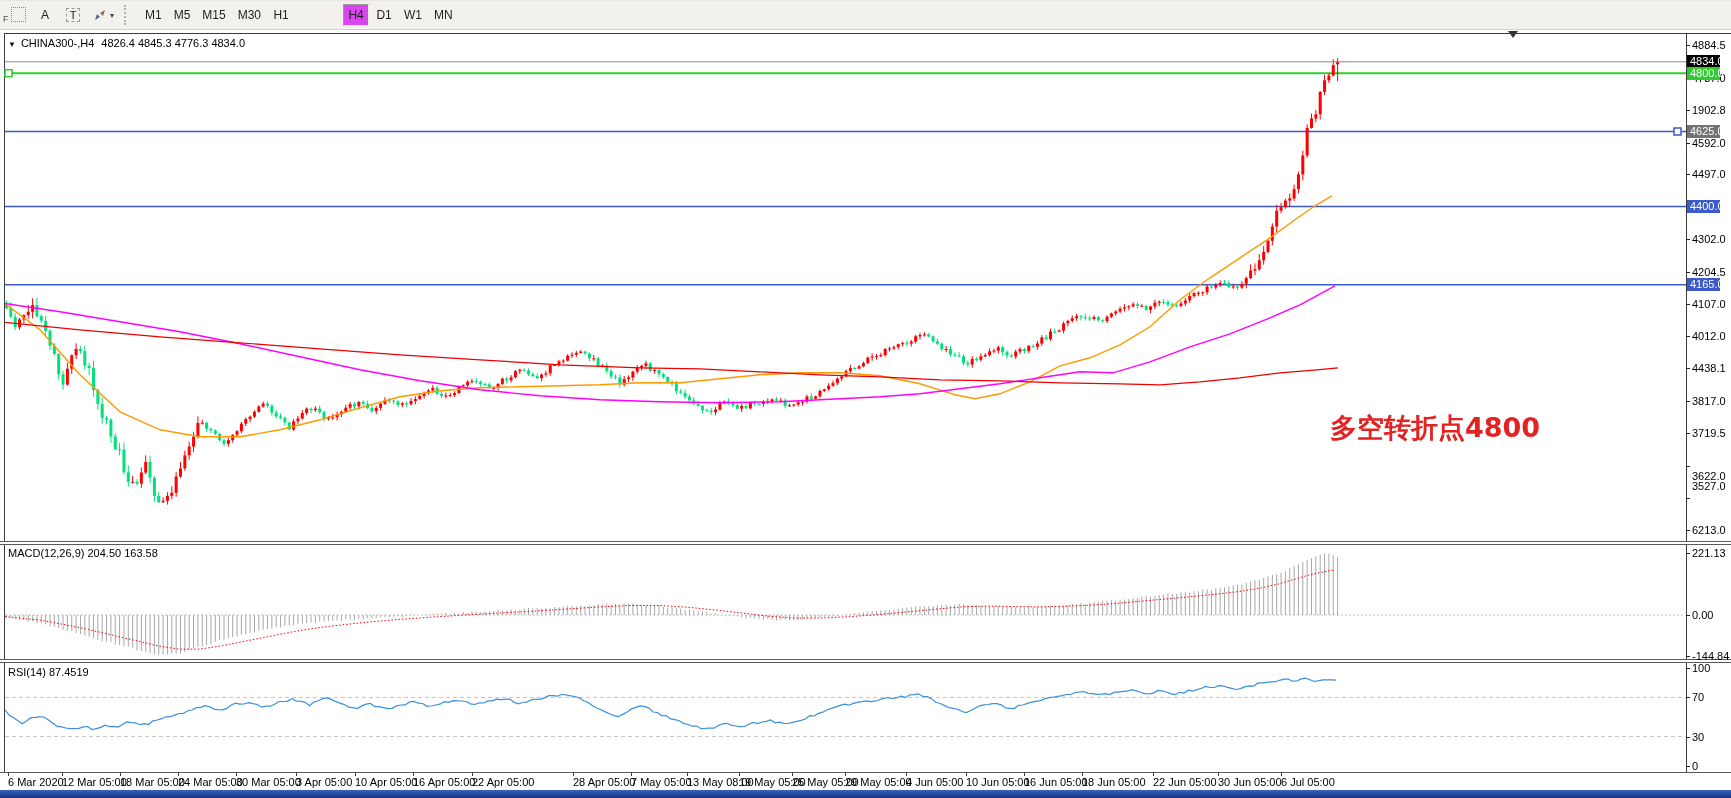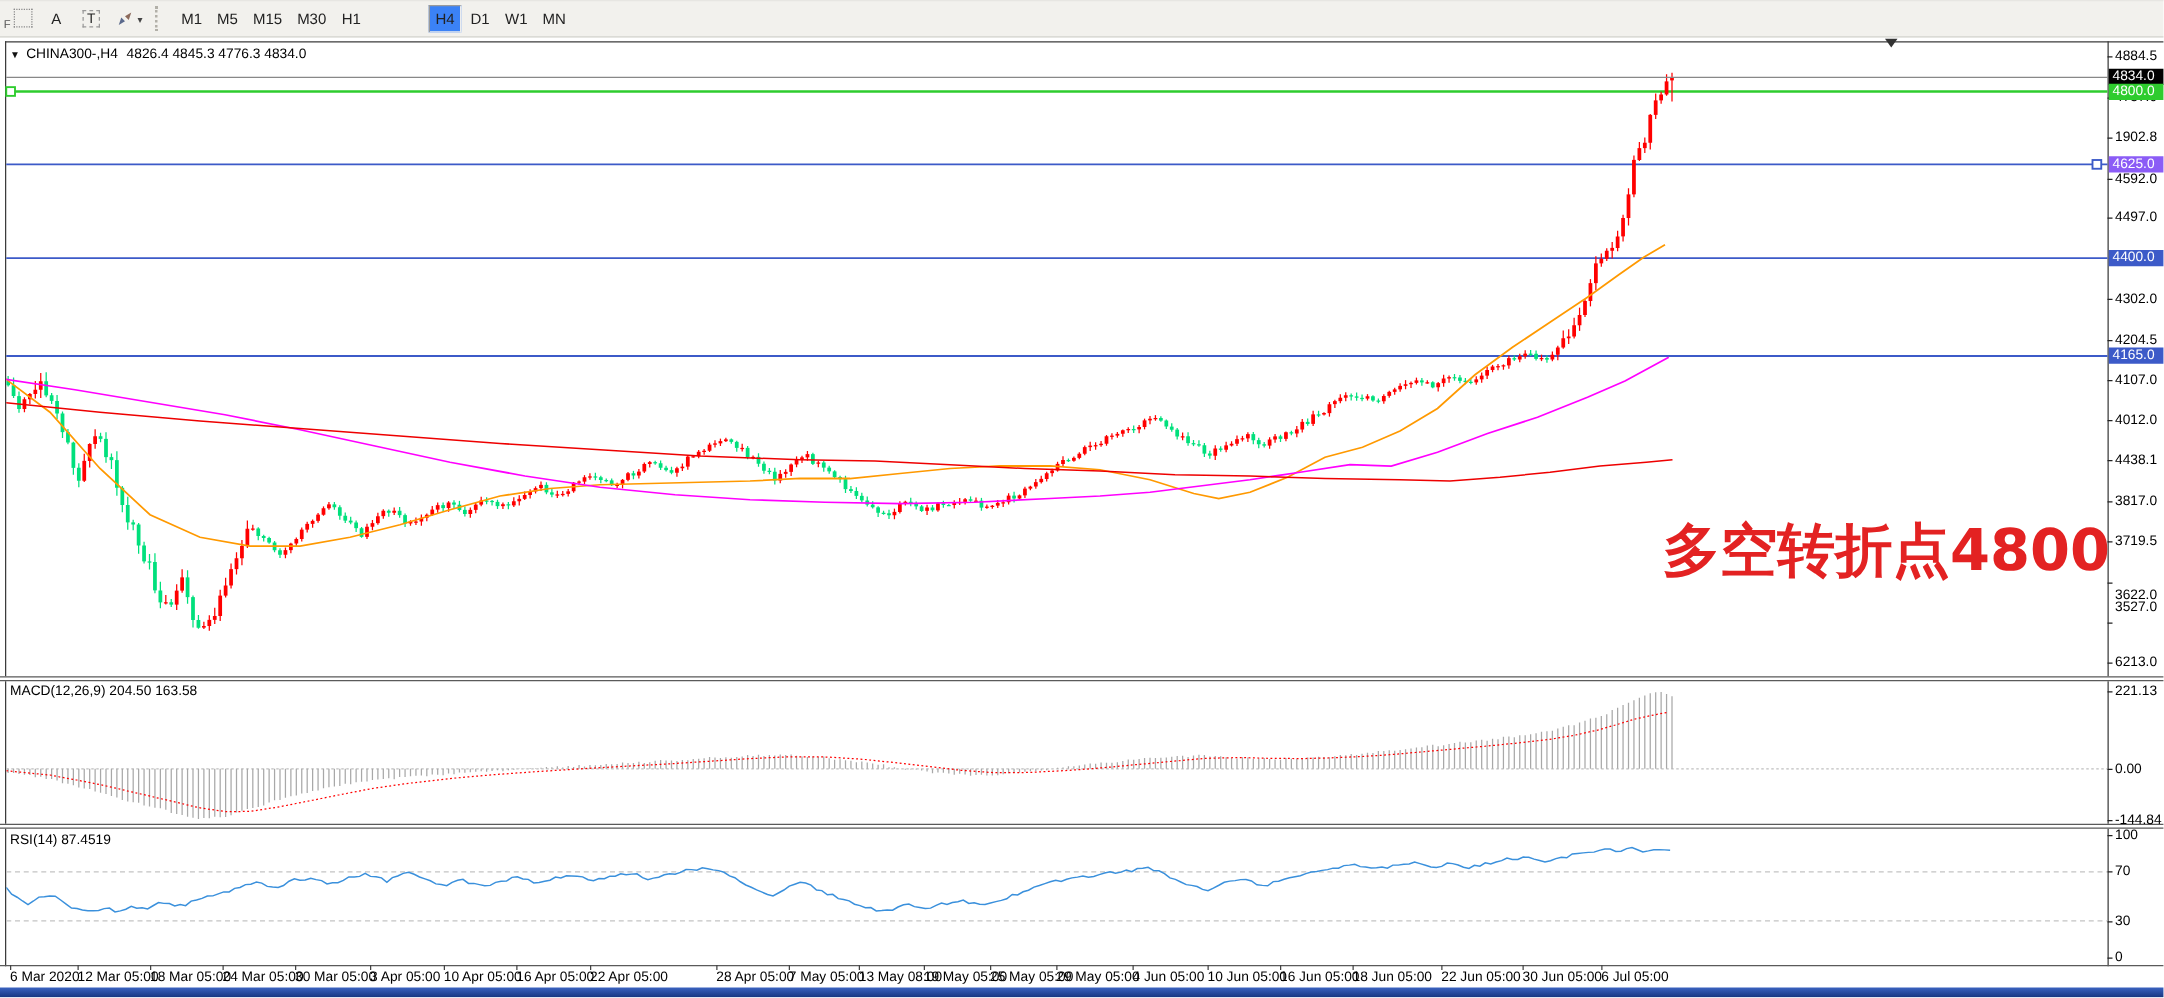--- a/index.html
+++ b/index.html
@@ -5,21 +5,21 @@
   html,body{margin:0;padding:0;background:#fff;}
   #app{position:relative;width:1731px;height:798px;overflow:hidden;background:#fff;
        font-family:"Liberation Sans","DejaVu Sans",sans-serif;}
 
   
   .toolbar{position:absolute;left:0;top:0;width:100%;height:30px;background:#f2f1ed;
            border-top:1px solid #e7e6e2;border-bottom:1px solid #d4d3ce;
            display:flex;align-items:center;box-sizing:border-box;}
   .tbtn{height:22px;min-width:26px;padding:0 4px;display:flex;align-items:center;justify-content:center;
         font-size:12px;color:#222;margin:0 1px;border:1px solid transparent;box-sizing:border-box;}
-  .tbtn.pressed{background:#3b82f6;border:1px solid;border-color:#9a9a9a #ededed #ededed #9a9a9a;margin-left:48px;}
+  .tbtn.pressed{background:#d946ef;border:1px solid;border-color:#9a9a9a #ededed #ededed #9a9a9a;margin-left:48px;}
   .grip{width:6px;height:20px;border-left:2px dotted #b2b0a8;margin:0 7px 0 4px;}
   .icon-f{position:relative;width:22px;height:20px;margin:0 3px 0 2px;}
   .icon-f .box{position:absolute;right:1px;top:1px;width:13px;height:13px;border:1px dotted #8a8a8a;}
   .icon-f .f{position:absolute;left:0;bottom:0;font-size:9px;color:#555;}
   .icon-t .tchar{border:1px dashed #999;padding:0 3px;font-size:11px;}
   .caret{font-size:8px;color:#444;margin-left:3px;}
 
   
   .b-top{position:absolute;left:4px;right:0;top:33px;height:1px;background:#3c3c3c;}
   .b-left{position:absolute;left:4px;top:33px;width:1px;height:740px;background:#3c3c3c;}
@@ -28,25 +28,25 @@
        border-top:1px solid #5a5a5a;border-bottom:1px solid #5a5a5a;box-sizing:border-box;}
   .b-bottom{position:absolute;left:0;right:0;top:772px;height:1px;background:#5a5a5a;}
 
   #chart-svg{position:absolute;left:0;top:0;}
 
   
   .chart-title{position:absolute;left:8px;top:37px;font-size:11px;color:#000;white-space:nowrap;}
   .chart-title .dd{font-size:8px;margin-right:5px;color:#111;}
   .chart-title .ohlc{margin-left:7px;}
   .pane-label{position:absolute;font-size:11px;color:#000;white-space:nowrap;}
-  .annotation{position:absolute;left:1330px;top:410px;font-size:46px;font-weight:700;
+  .annotation{position:absolute;left:1330px;top:410px;font-size:27px;font-weight:700;
               color:#e32222;white-space:nowrap;font-family:"DejaVu Sans","Liberation Sans",sans-serif;text-align:center;}
   .axlab{position:absolute;left:1692px;font-size:11px;color:#000;white-space:nowrap;}
   .tick{position:absolute;left:1686px;width:4px;height:1px;background:#222;}
-  .badge{position:absolute;left:1687px;width:44px;height:13px;color:#fff;font-size:11px;
+  .badge{position:absolute;left:1687px;width:33px;height:13px;color:#fff;font-size:11px;
          line-height:13px;padding-left:3px;box-sizing:border-box;white-space:nowrap;}
   .tlab{position:absolute;top:776px;font-size:11px;color:#000;white-space:nowrap;}
   .ttick{position:absolute;top:772px;width:1px;height:4px;background:#444;}
   .shift-tri{position:absolute;left:1508px;top:31px;width:0;height:0;
              border-left:5px solid transparent;border-right:5px solid transparent;border-top:7px solid #333;}
   .taskbar{position:absolute;left:0;top:790px;width:100%;height:8px;
            background:linear-gradient(#3a62c0,#17357f);}
 </style>
 </head>
 <body>
@@ -1086,21 +1086,21 @@
       <div class="tick" style="top:433px"></div>
       <div class="axlab" style="top:427px">3719.5</div>
       <div class="tick" style="top:466px"></div>
       <div class="axlab" style="top:470px">3622.0</div>
       <div class="tick" style="top:498px"></div>
       <div class="axlab" style="top:480px">3527.0</div>
       <div class="tick" style="top:530px"></div>
       <div class="axlab" style="top:524px">6213.0</div>
       <div class="badge" style="top:55px;background:#000000">4834.0</div>
       <div class="badge" style="top:67px;background:#2ecc2e">4800.0</div>
-      <div class="badge" style="top:125px;background:#8b5cf6">4625.0</div>
+      <div class="badge" style="top:125px;background:#737373">4625.0</div>
       <div class="badge" style="top:200px;background:#3c5ac8">4400.0</div>
       <div class="badge" style="top:278px;background:#3c5ac8">4165.0</div>
     </div>
   <div id="indicator-axis">
       <div class="tick" style="top:553px"></div>
       <div class="axlab" style="top:547px">221.13</div>
       <div class="tick" style="top:615px"></div>
       <div class="axlab" style="top:609px">0.00</div>
       <div class="tick" style="top:656px"></div>
       <div class="axlab" style="top:650px">-144.84</div>

